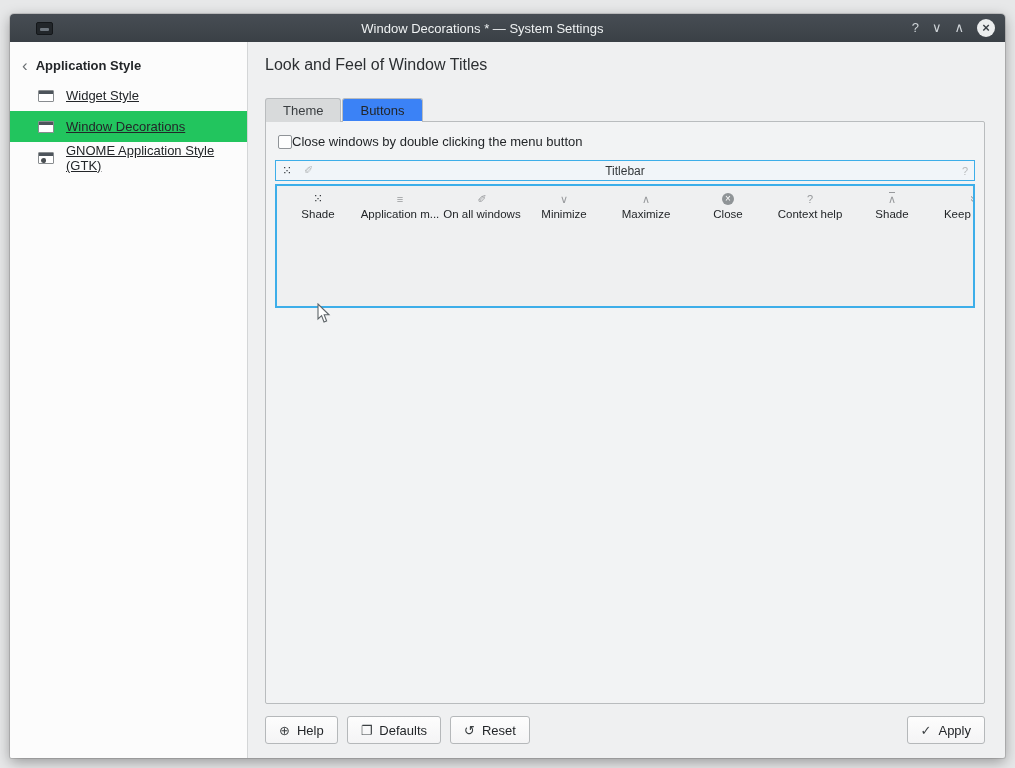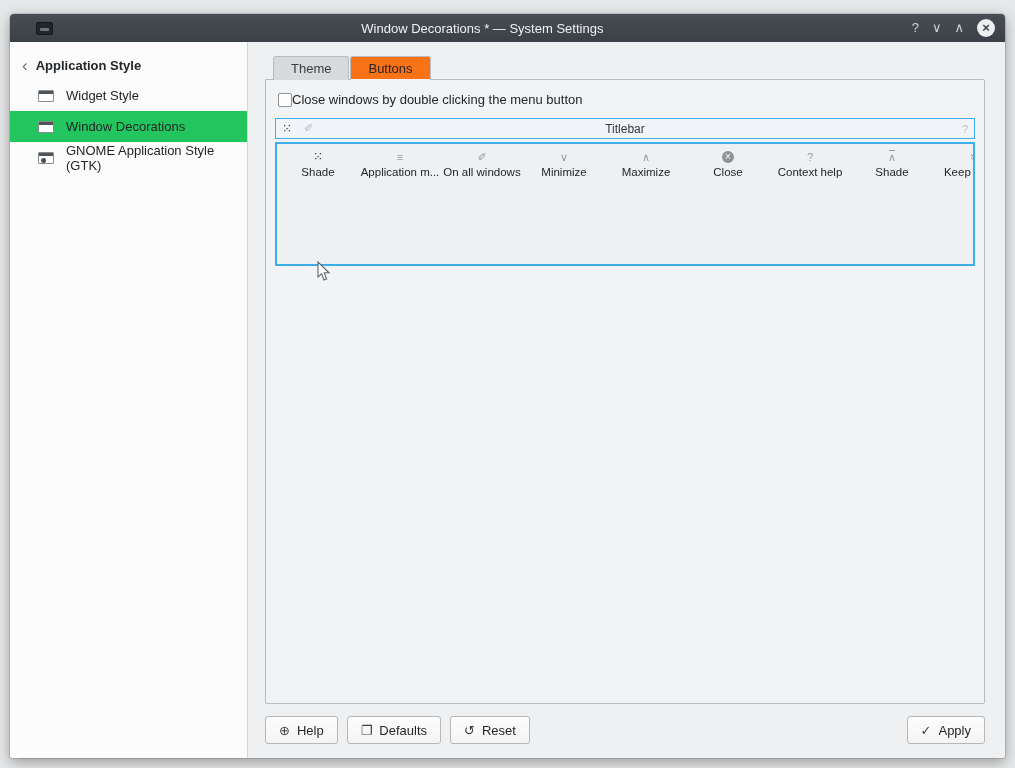--- a/index.html
+++ b/index.html
@@ -31,35 +31,35 @@
   .tb-controls { display:flex; align-items:center; gap:13px; margin-right:2px; }
   .tb-btn { color:#cfd4d8; font-size:13px; line-height:18px; cursor:default; }
   .tb-close { width:18px; height:18px; border-radius:50%; background:#eceeef; color:#3a4046;
     text-align:center; line-height:17px; font-size:13px; font-weight:bold; }
   
   .win-body { flex:1; display:flex; min-height:0; }
   .sidebar { width:238px; flex:0 0 238px; background:#fcfcfc; border-right:1px solid #d4d6d7; padding-top:8px; }
   .sb-header { display:flex; align-items:center; height:30px; padding-left:12px; gap:8px; }
   .back-chevron { font-size:17px; color:#6b7074; line-height:1; }
   .sb-header-label { font-weight:bold; font-size:13px; }
-  .sb-item { display:flex; align-items:center; height:31px; padding-left:28px; gap:12px; cursor:default; }
+  .sb-item { display:flex; align-items:center; height:31px; padding-left:28px; gap:12px; cursor:default;text-decoration:underline; }
   .sb-item.selected { background:#22c55e; }
   .win-icon { width:16px; height:12px; background:#ffffff; border:1px solid #888c8f; border-radius:1px;
     position:relative; flex:0 0 16px; }
   .win-icon::before { content:""; position:absolute; left:0; right:0; top:0; height:3px; background:#4d545b; }
   .gtk-icon::after { content:""; position:absolute; left:2px; top:5px; width:5px; height:5px;
     background:#4a4f53; border-radius:60% 40% 55% 45%; }
   
   .content { flex:1; display:flex; flex-direction:column; padding:14px 20px 14px 17px; min-width:0; }
   .page-title { font-size:16px; font-weight:400; color:#2c2f32; margin-bottom:24px; }
-  .tabs { display:flex; margin-left:8px; position:relative; z-index:2; }
+  .tabs { display:flex; margin-left:0; position:relative; z-index:2; }
   .tab { padding:4px 17px 4px; border:1px solid #b9bcbe; border-bottom:none;
     background:#d8dadb; border-radius:3px 3px 0 0; font-size:13px; color:#3a3e41; cursor:default; }
   .tab + .tab { margin-left:1px; }
-  .tab.active { background:#f97316; color:#232629; position:relative; }
+  .tab.active { background:#3b82f6; color:#232629; position:relative; }
   .tab.active::after { content:""; position:absolute; left:0; right:0; bottom:-1px; height:2px; background:#f2f3f4; }
   .frame { flex:1; border:1px solid #b9bcbe; background:#f2f3f4; margin-top:-1px;
     padding:9px 9px; position:relative; border-radius:0 2px 2px 2px; }
   .checkbox-row { display:flex; align-items:center; margin:3px 0 11px 3px; cursor:default; }
   .checkbox { width:14px; height:14px; background:#fdfdfd; border:1px solid #8f9397; border-radius:2px; }
   
   .preview-titlebar { height:21px; border:1px solid #3daee9; background:#f1f5f9;
     display:flex; align-items:center; padding:0 6px; }
   .pt-left { display:flex; gap:12px; align-items:center; width:110px; }
   .glyph-dark { color:#2f3337; font-size:12px; }
@@ -123,20 +123,21 @@
           <span class="win-icon"></span>
           <span>Window Decorations</span>
         </div>
         <div class="sb-item">
           <span class="win-icon gtk-icon"></span>
           <span>GNOME Application Style (GTK)</span>
         </div>
       </aside>
 
       <main class="content">
+        <h1 class="page-title">Look and Feel of Window Titles</h1>
 
         <div class="tabs">
           <div class="tab">Theme</div>
           <div class="tab active">Buttons</div>
         </div>
 
         <div class="frame">
           <label class="checkbox-row">
             <span class="checkbox"></span>
             <span>Close windows by double clicking the menu button</span>

